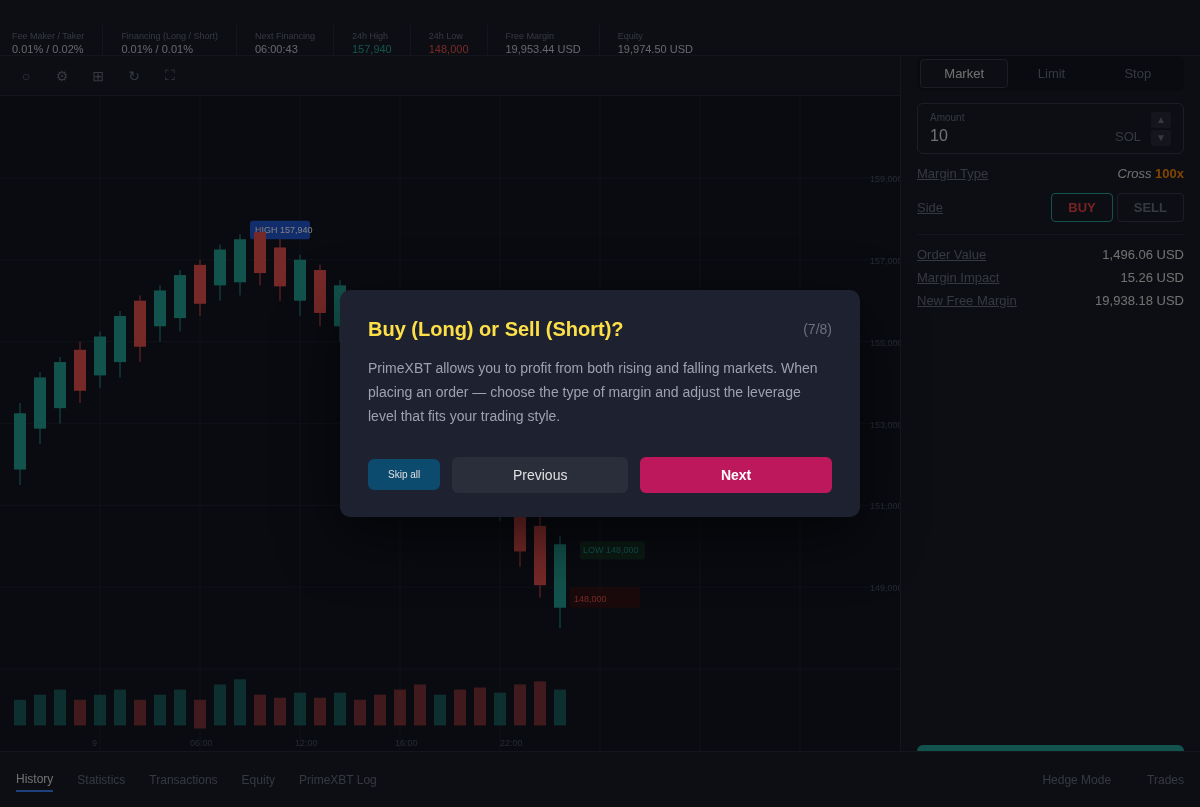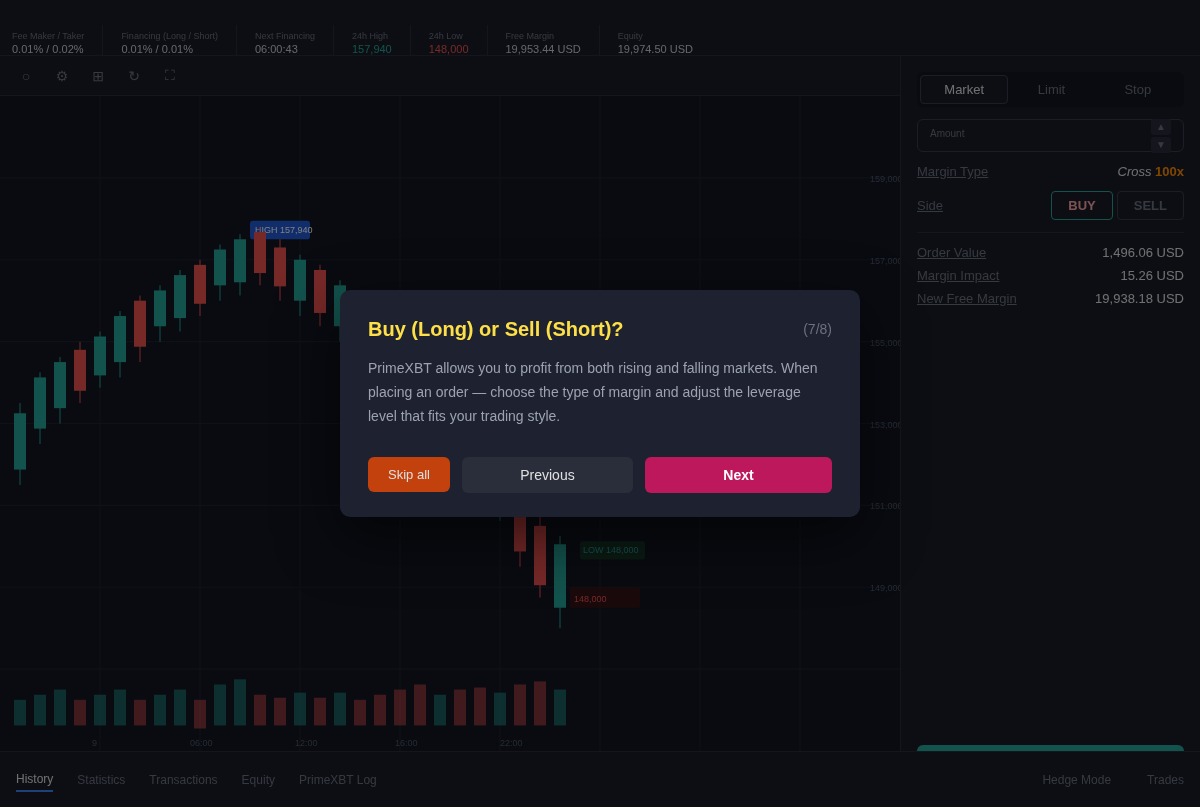--- a/index.html
+++ b/index.html
@@ -105,21 +105,21 @@
       cursor: pointer;
       display: flex;
       align-items: center;
       justify-content: center;
       font-size: 14px;
     }
 
     
     .right-panel {
       position: absolute;
-      top: 56px;
+      top: 40px;
       right: 0;
       width: 300px;
       bottom: 0;
       background: #1a1d27;
       border-left: 1px solid #2a2d3a;
       z-index: 5;
       padding: 16px;
       display: flex;
       flex-direction: column;
       gap: 12px;
@@ -230,21 +230,21 @@
       font-size: 13px;
       font-weight: 600;
       cursor: pointer;
       background: transparent;
       color: #6b7280;
     }
 
     .side-btn.buy-active {
       background: transparent;
       border-color: #26a69a;
-      color: #fca5a5;
+      color: #ef4444;
     }
 
     .side-btn.sell {
       color: #6b7280;
     }
 
     
     .order-stats {
       display: flex;
       flex-direction: column;
@@ -340,26 +340,26 @@
       margin-bottom: 28px;
     }
 
     .tutorial-actions {
       display: flex;
       align-items: center;
       gap: 12px;
     }
 
     .btn-skip {
-      background: #c2410c;
+      background: #0c4a6e;
       color: #e0e0e0;
       border: none;
       border-radius: 6px;
       padding: 10px 20px;
-      font-size: 13px;
+      font-size: 10px;
       cursor: pointer;
       font-weight: 500;
     }
 
     .btn-previous {
       background: #2a2d3a;
       color: #e0e0e0;
       border: none;
       border-radius: 6px;
       padding: 10px 20px;
@@ -596,20 +596,24 @@
 <div class="right-panel">
 
   <div class="order-tabs">
     <button class="order-tab active">Market</button>
     <button class="order-tab">Limit</button>
     <button class="order-tab">Stop</button>
   </div>
 
   <div class="amount-field">
     <div class="amount-label">Amount</div>
+    <div class="amount-row">
+      <span class="amount-value">10</span>
+      <span class="amount-currency" style="margin-right:30px;">SOL</span>
+    </div>
     <div class="amount-arrows">
       <button class="arrow-btn">▲</button>
       <button class="arrow-btn">▼</button>
     </div>
   </div>
 
   <div class="info-row">
     <span class="info-label">Margin Type</span>
     <span>
       <span style="color:#e0e0e0;font-style:italic;">Cross</span>

